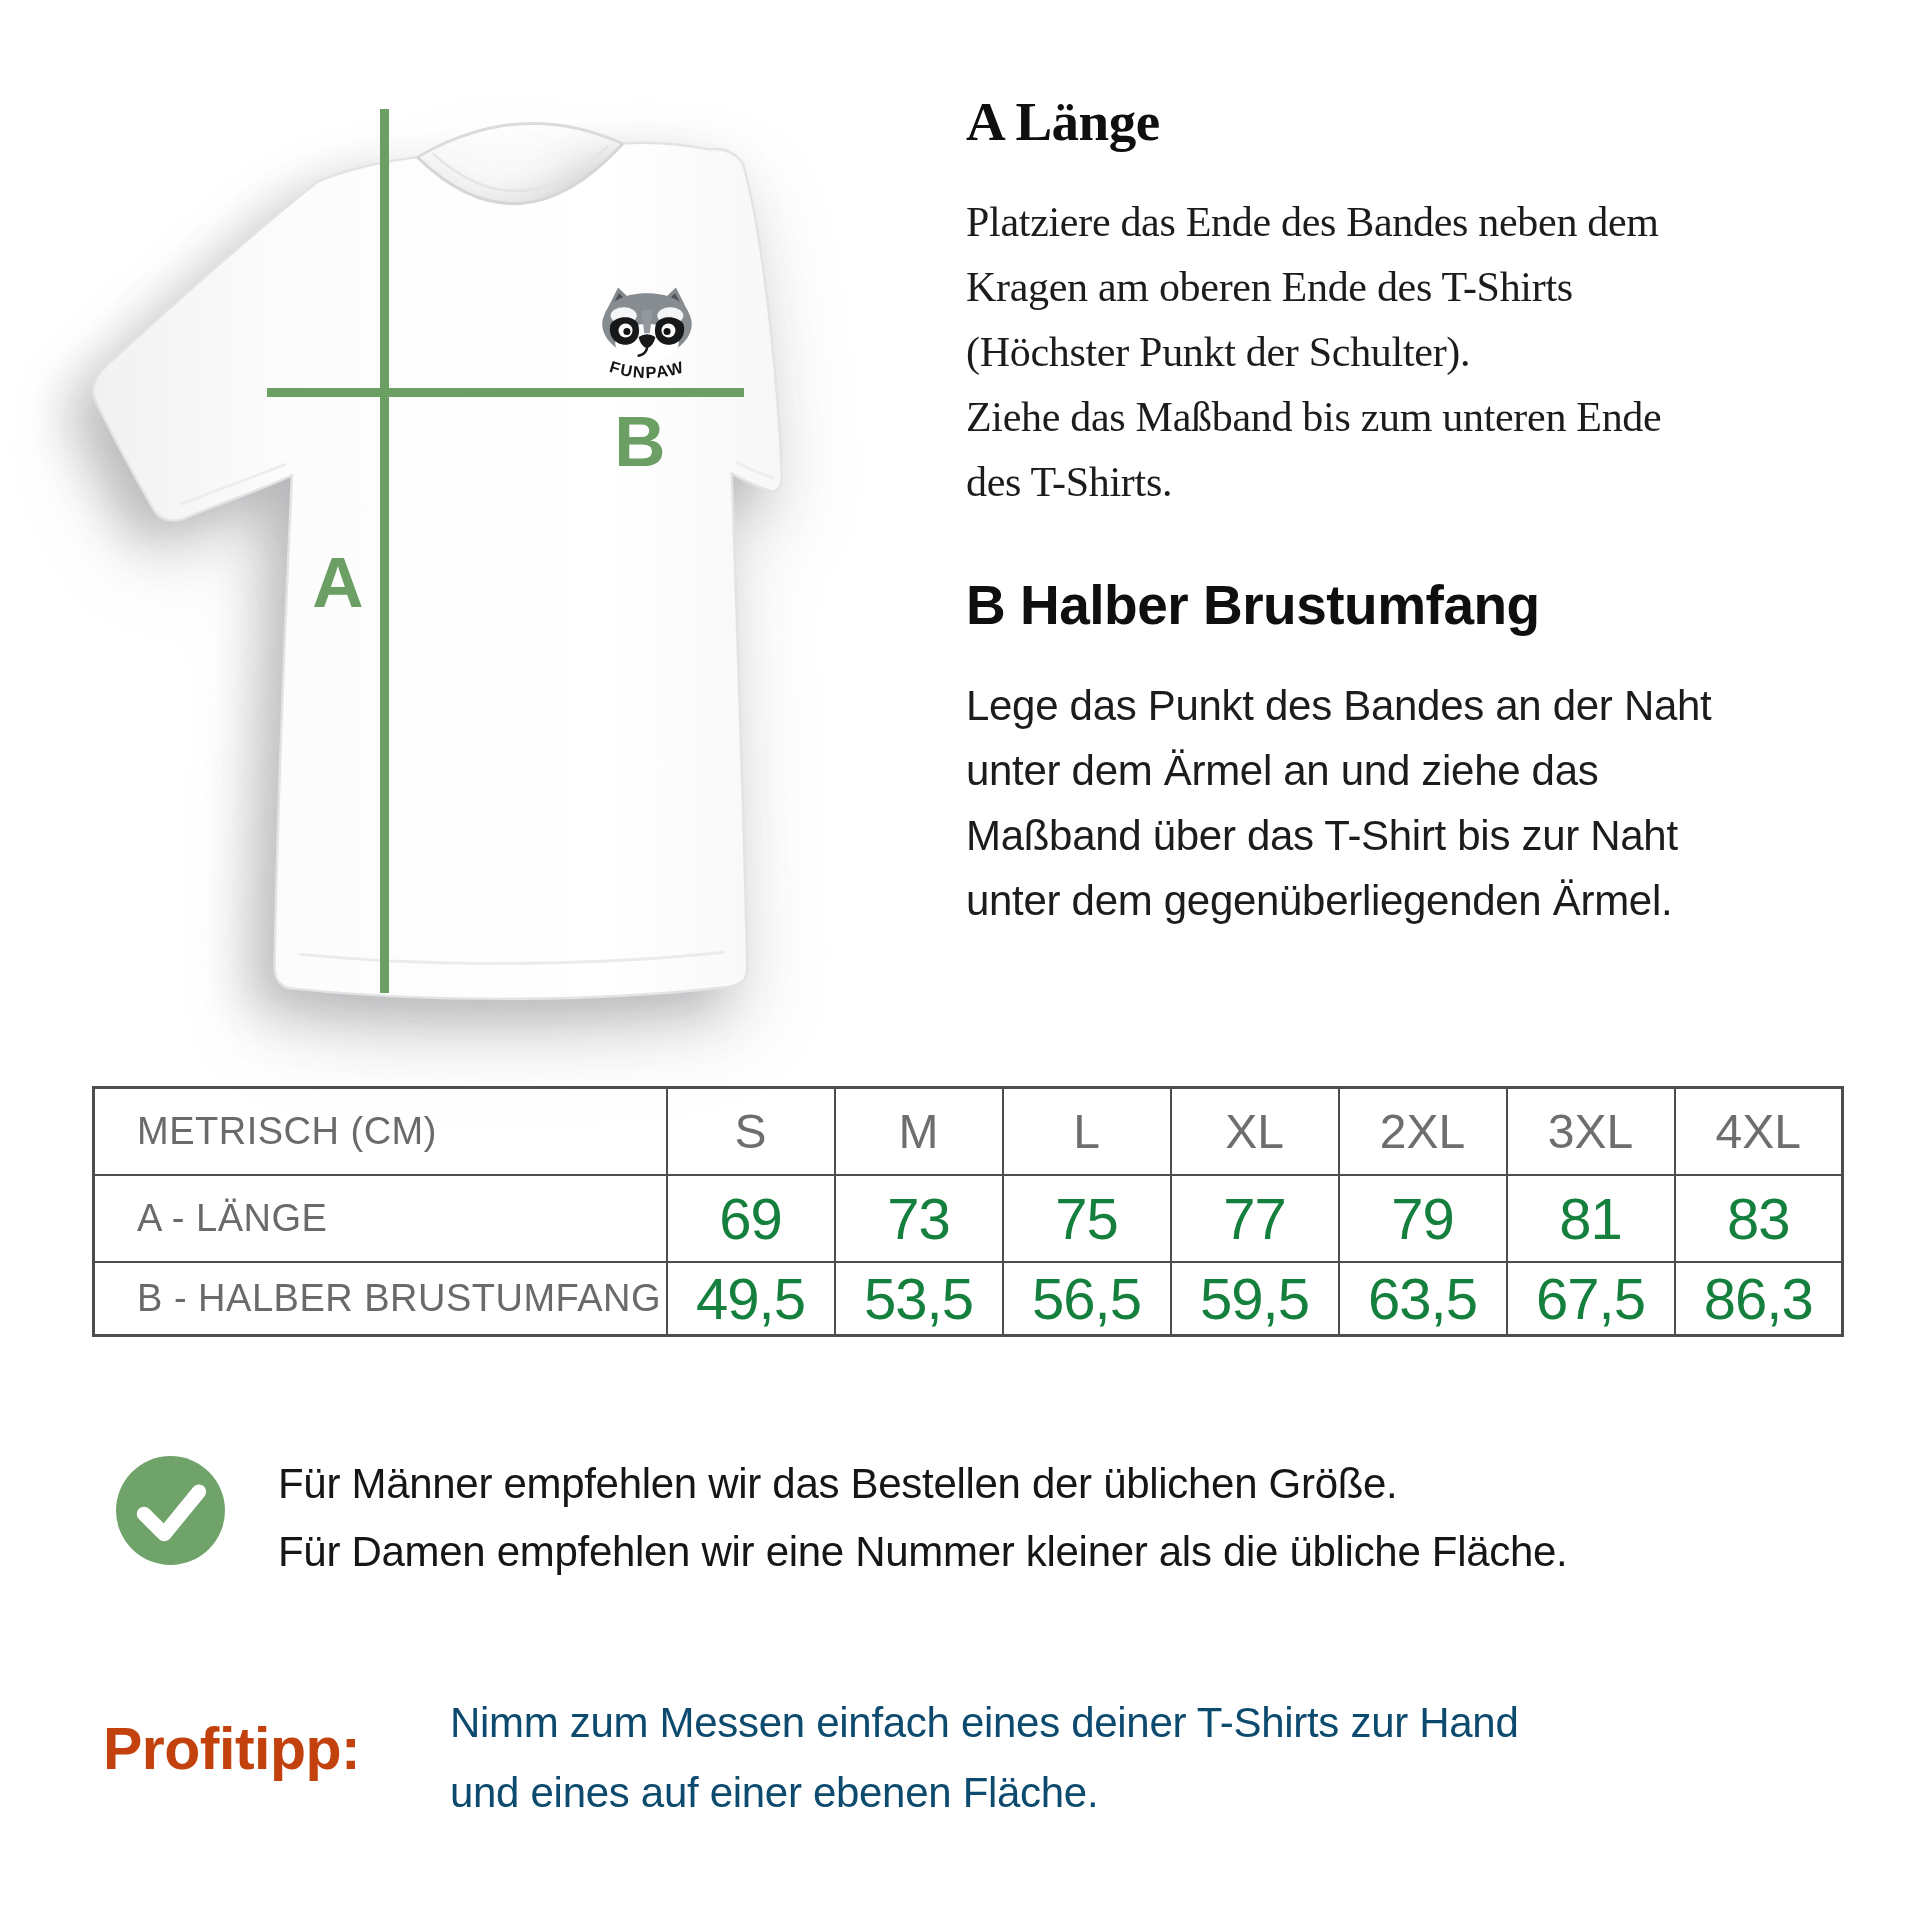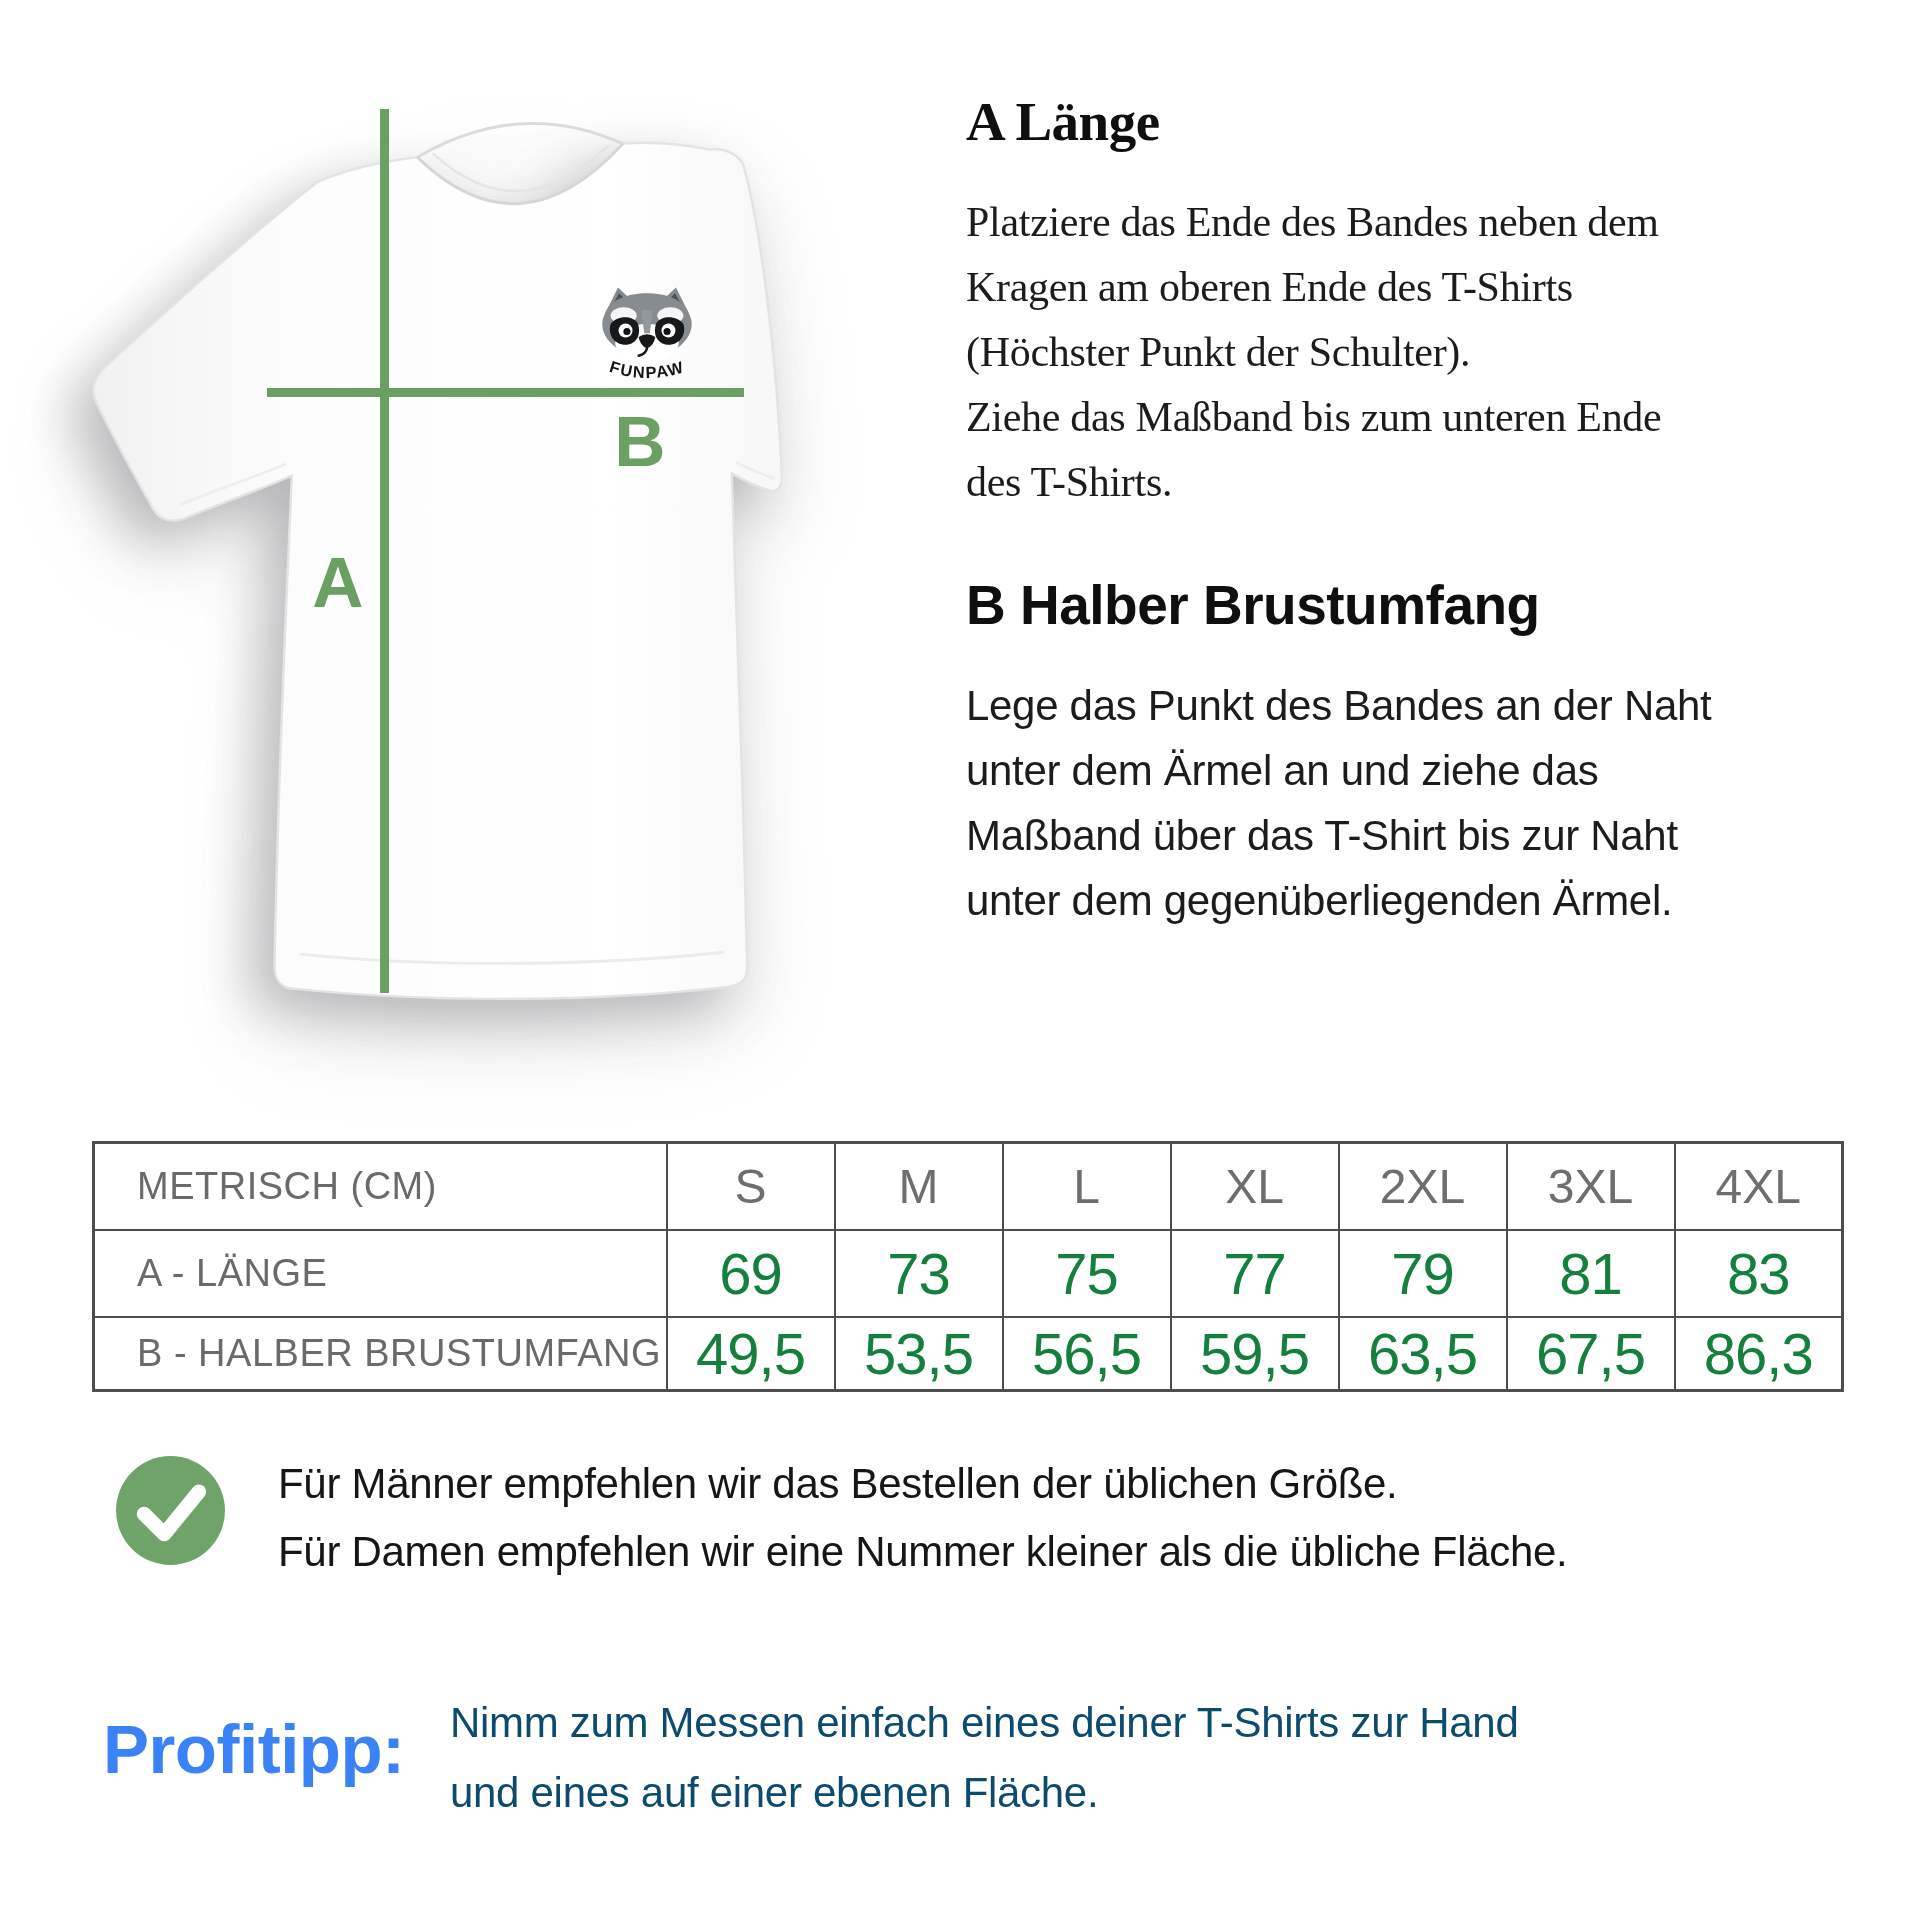--- a/index.html
+++ b/index.html
@@ -19,40 +19,40 @@
   .label-a{left:236px;top:479px;}
   .label-b{left:538px;top:338px;}
   .logo{position:absolute;left:523px;top:214px;width:112px;height:112px;}
   
   .instr{position:absolute;left:966px;width:898px;}
   .instr-a{top:89px;font-family:Liberation Serif, serif;}
   .instr-b{top:572px;}
   .instr h2{margin:0;font-size:55px;line-height:66px;font-weight:700;color:#0f0f0f;letter-spacing:-0.5px;}
   .instr .body{margin-top:35px;font-size:42px;line-height:65px;color:#1c1c1c;letter-spacing:-0.3px;}
   
-  table.sizes{position:absolute;left:92px;top:1141px;width:1748px;border-collapse:collapse;
+  table.sizes{position:absolute;left:92px;top:1086px;width:1748px;border-collapse:collapse;
     table-layout:fixed;border:3.9px solid #4d4d4d;}
   table.sizes th,table.sizes td{border:2.9px solid #4d4d4d;vertical-align:middle;
     white-space:nowrap;overflow:hidden;}
   tr.r-head{height:87px;}
   tr.r-a{height:87px;}
   tr.r-b{height:74px;}
   .cell-label{ text-align:left;padding-left:42px;font-size:38px;font-weight:400;
     color:#6a6a6a;letter-spacing:0.5px;}
   .cell-size{ text-align:center;font-size:48px;font-weight:400;color:#6e6e6e;}
   .cell-val{  text-align:center;font-size:58px;font-weight:400;color:#15803d;letter-spacing:-1px;}
   
   .check-circle{position:absolute;left:116px;top:1456px;width:109px;height:109px;border-radius:50%;
     background:#6fa36a;}
   .check-circle svg{position:absolute;left:0;top:0;width:109px;height:109px;}
   .reco{position:absolute;left:278px;top:1450px;font-size:42px;line-height:68px;
     color:#161616;letter-spacing:-0.3px;}
   
-  .protip-label{position:absolute;left:103px;top:1711px;font-size:69px;line-height:77px;
-    font-weight:700;color:#3b82f6;letter-spacing:-0.5px;text-align:right;}
+  .protip-label{position:absolute;left:103px;top:1711px;font-size:59px;line-height:77px;
+    font-weight:700;color:#c2410c;letter-spacing:-0.5px;text-align:right;}
   .protip-text{position:absolute;left:450px;top:1688px;font-size:42px;line-height:70px;
     color:#0c4a6e;letter-spacing:-0.3px;}
 </style>
 </head>
 <body>
 
 <div id="canvas">
 
   <div class="shirt-wrap">
     <svg class="shirt" viewBox="0 0 740 990">

